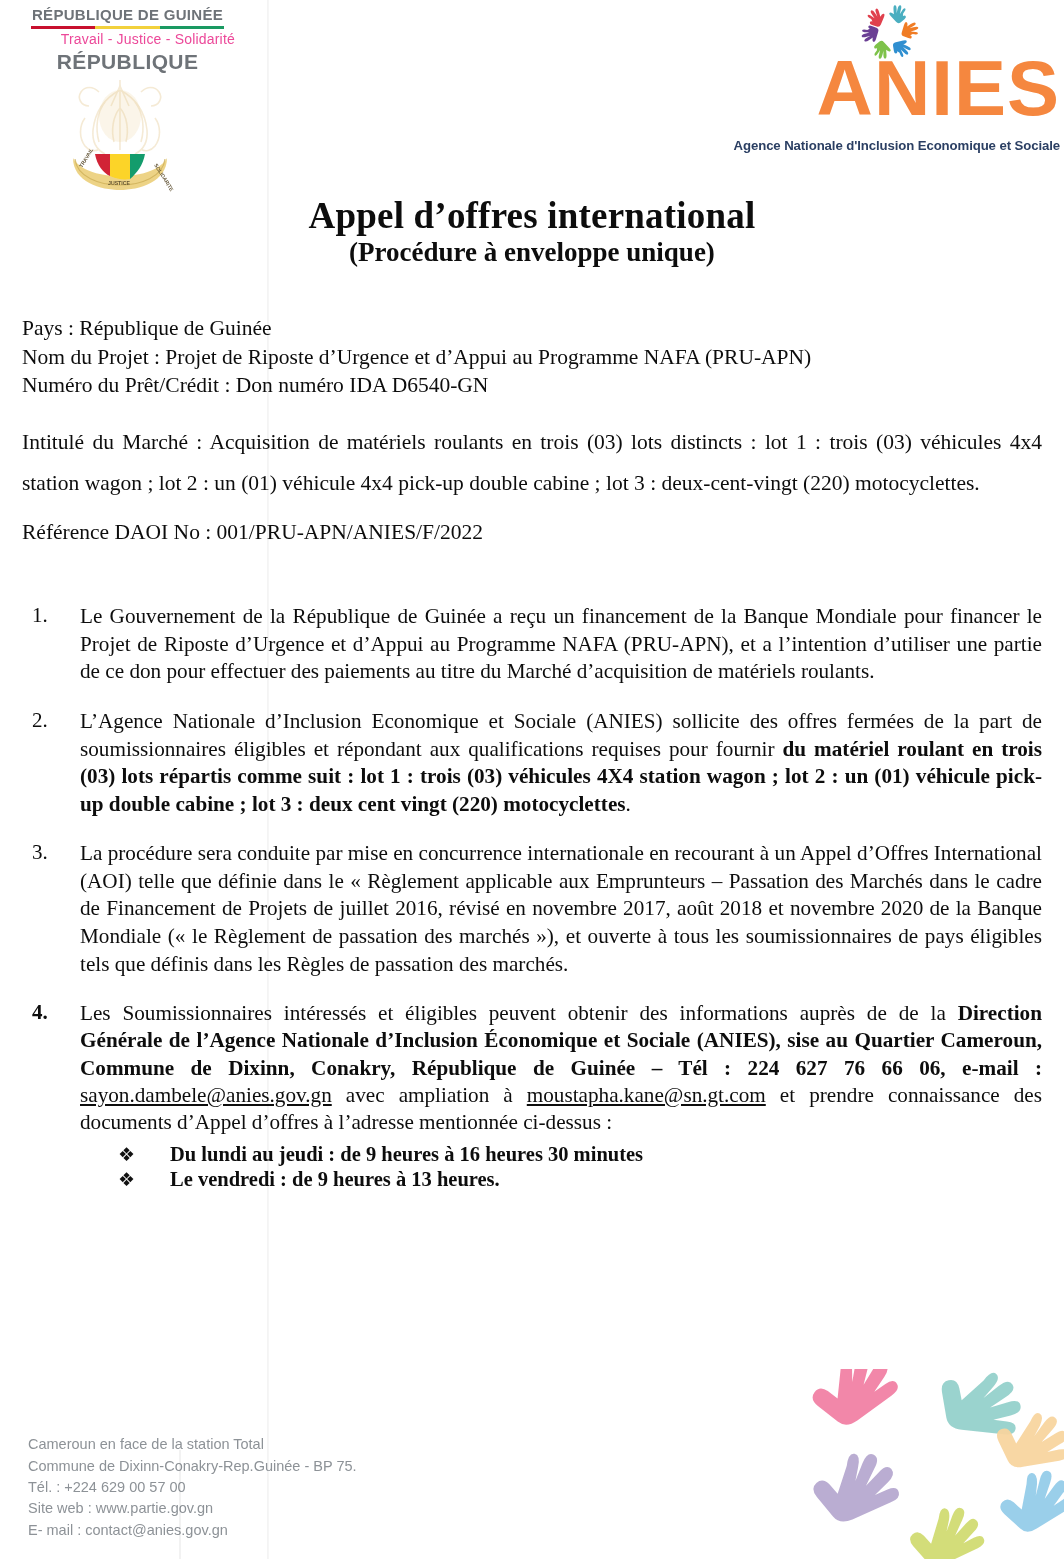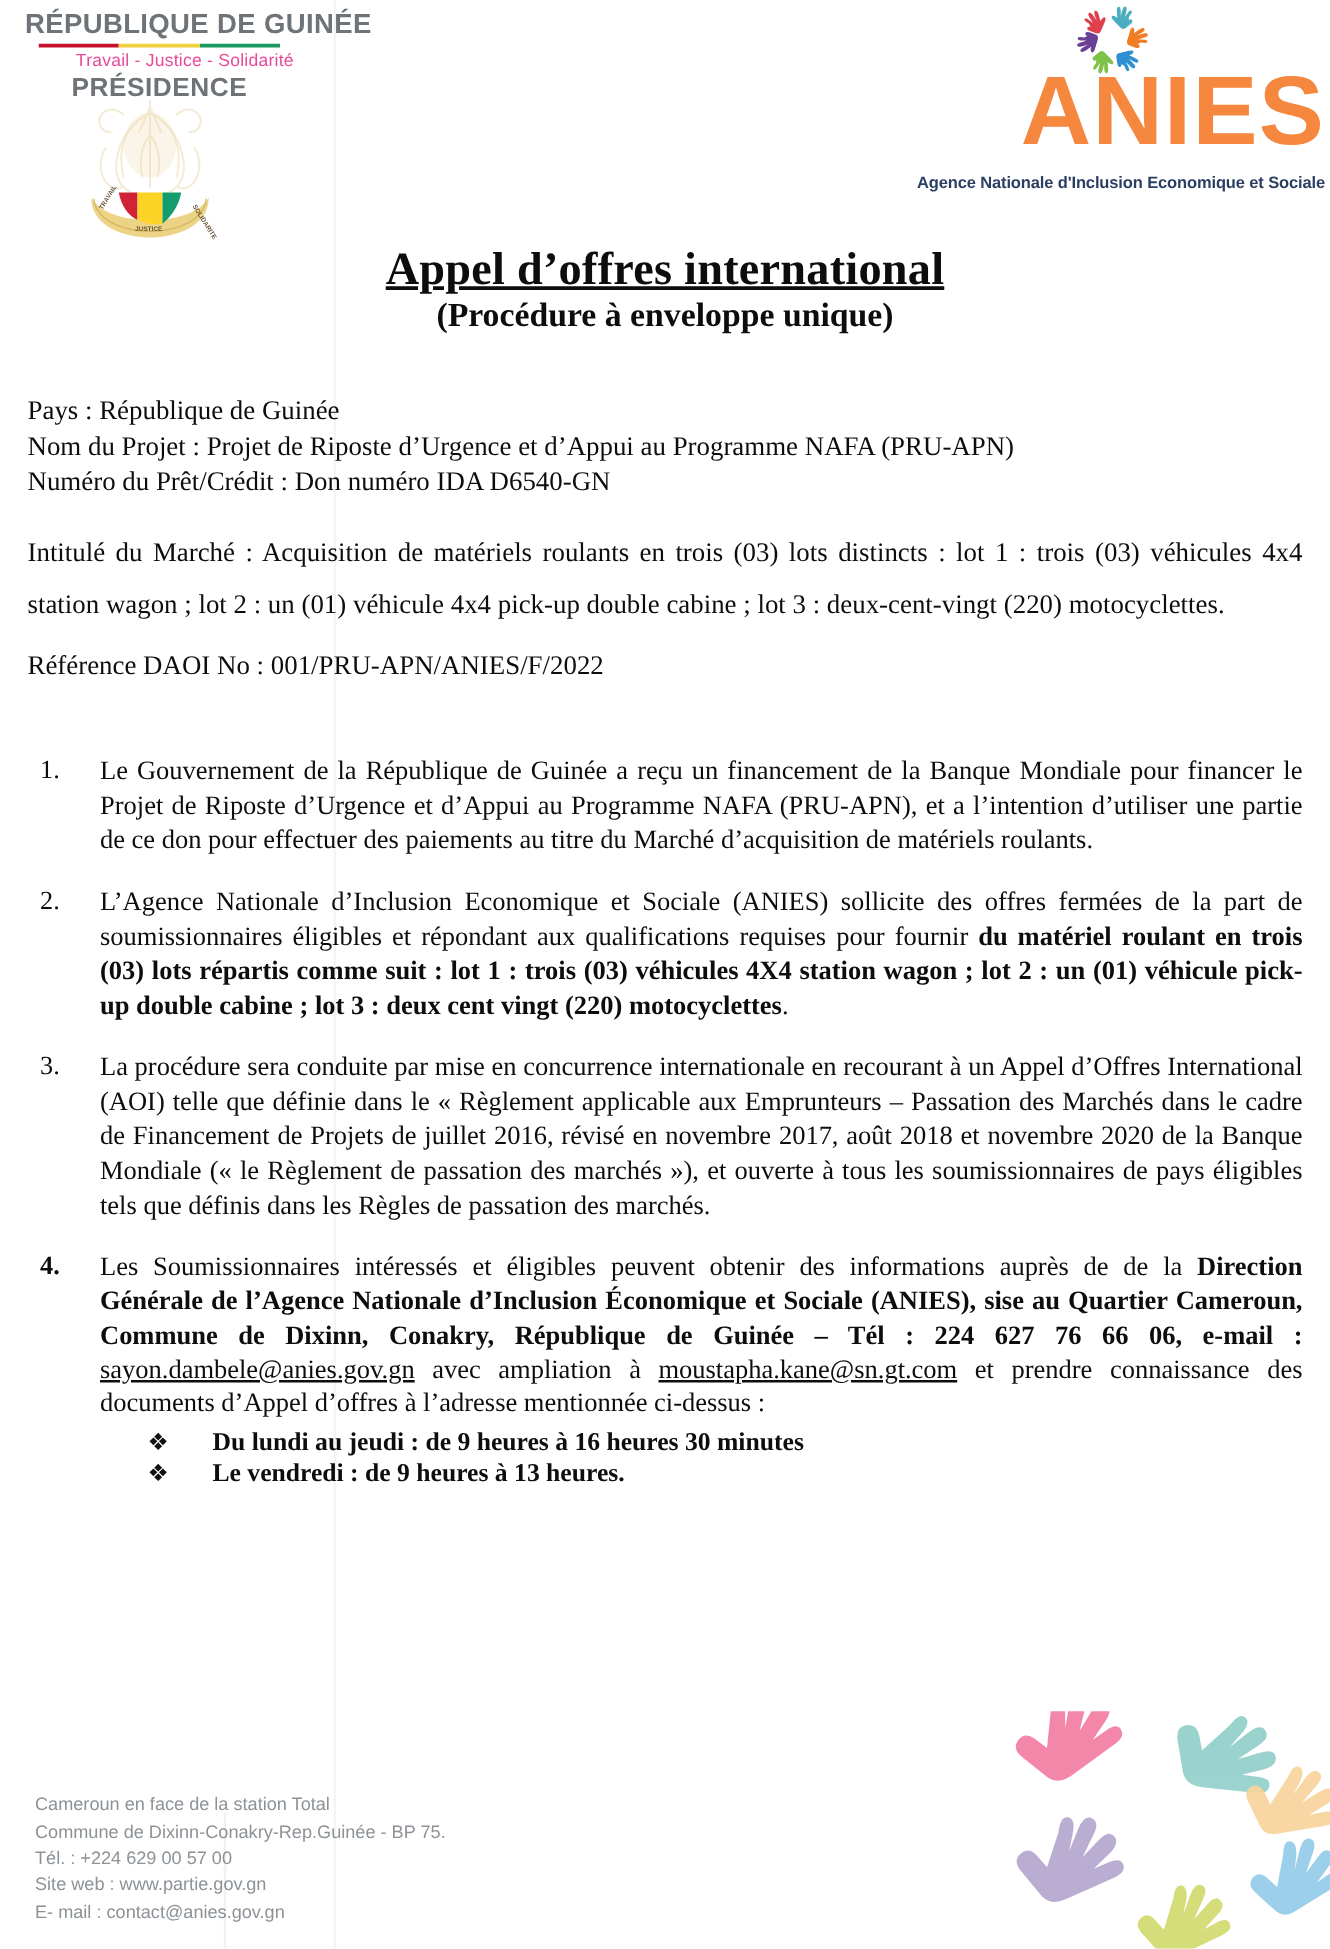--- a/index.html
+++ b/index.html
@@ -27,21 +27,21 @@
   }
 
   
   .header { position:relative; height:172px; }
 
   .gov-block {
     position:absolute; left:20px; top:6px; width:215px; text-align:center;
     font-family:"Liberation Sans", sans-serif;
   }
   .gov-line1 {
-    font-size:22px; font-weight:bold; letter-spacing:0.3px;
+    font-size:15px; font-weight:bold; letter-spacing:0.3px;
     color:#6e7378; white-space:nowrap;
   }
   .tricolor { display:flex; height:3px; width:193px; margin:3px auto 2px auto; }
   .tricolor i { display:block; flex:1 1 33.33%; }
   .tri-r { background:#c8102e; }
   .tri-y { background:#f2d13c; }
   .tri-g { background:#1a9a62; }
   .gov-line2 {
     font-size:14px; color:#ec4899; letter-spacing:0.2px; margin-top:1px;
     white-space:nowrap;
@@ -63,21 +63,21 @@
   }
   .anies-tag {
     font-family:"Liberation Sans", sans-serif;
     font-weight:bold; font-size:13.2px; color:#2b3f63;
     letter-spacing:-0.1px; margin-top:15px; white-space:nowrap;
   }
 
   
   .titles { text-align:center; margin-top:22px; }
   .title-main {
-    font-size:37px; font-weight:bold; letter-spacing:0.2px;text-decoration:underline;
+    font-size:37px; font-weight:bold; letter-spacing:0.2px;
   }
   .title-sub {
     font-size:27px; font-weight:bold; 
   }
 
   
   .content { padding:0 22px 0 22px; position:relative; z-index:2; }
   .meta { margin-top:46px; font-size:21.5px; line-height:1.33; }
   .meta .row { white-space:nowrap; }
 
@@ -133,21 +133,21 @@
 <div class="header">
 
   <div class="gov-block">
     <div class="gov-line1">RÉPUBLIQUE DE GUINÉE</div>
     <div class="tricolor">
       <i class="tri-r"></i>
       <i class="tri-y"></i>
       <i class="tri-g"></i>
     </div>
     <div class="gov-line2">Travail - Justice - Solidarité</div>
-    <div class="gov-line3">PRÉSIDENCE</div>
+    <div class="gov-line3">RÉPUBLIQUE</div>
   </div>
 
   <svg class="crest" viewBox="0 0 130 120">
     <g opacity="0.30" fill="none" stroke="#d9b46a" stroke-width="1.6">
       <path d="M65 8 L65 78"></path>
       <path d="M65 18 C50 26 40 40 38 58 C37 70 42 78 50 82"></path>
       <path d="M65 18 C80 26 90 40 92 58 C93 70 88 78 80 82"></path>
       <path d="M44 20 C38 14 30 14 26 20 C22 26 26 34 34 34"></path>
       <path d="M86 20 C92 14 100 14 104 20 C108 26 104 34 96 34"></path>
       <path d="M50 30 C42 40 40 56 44 70"></path>

